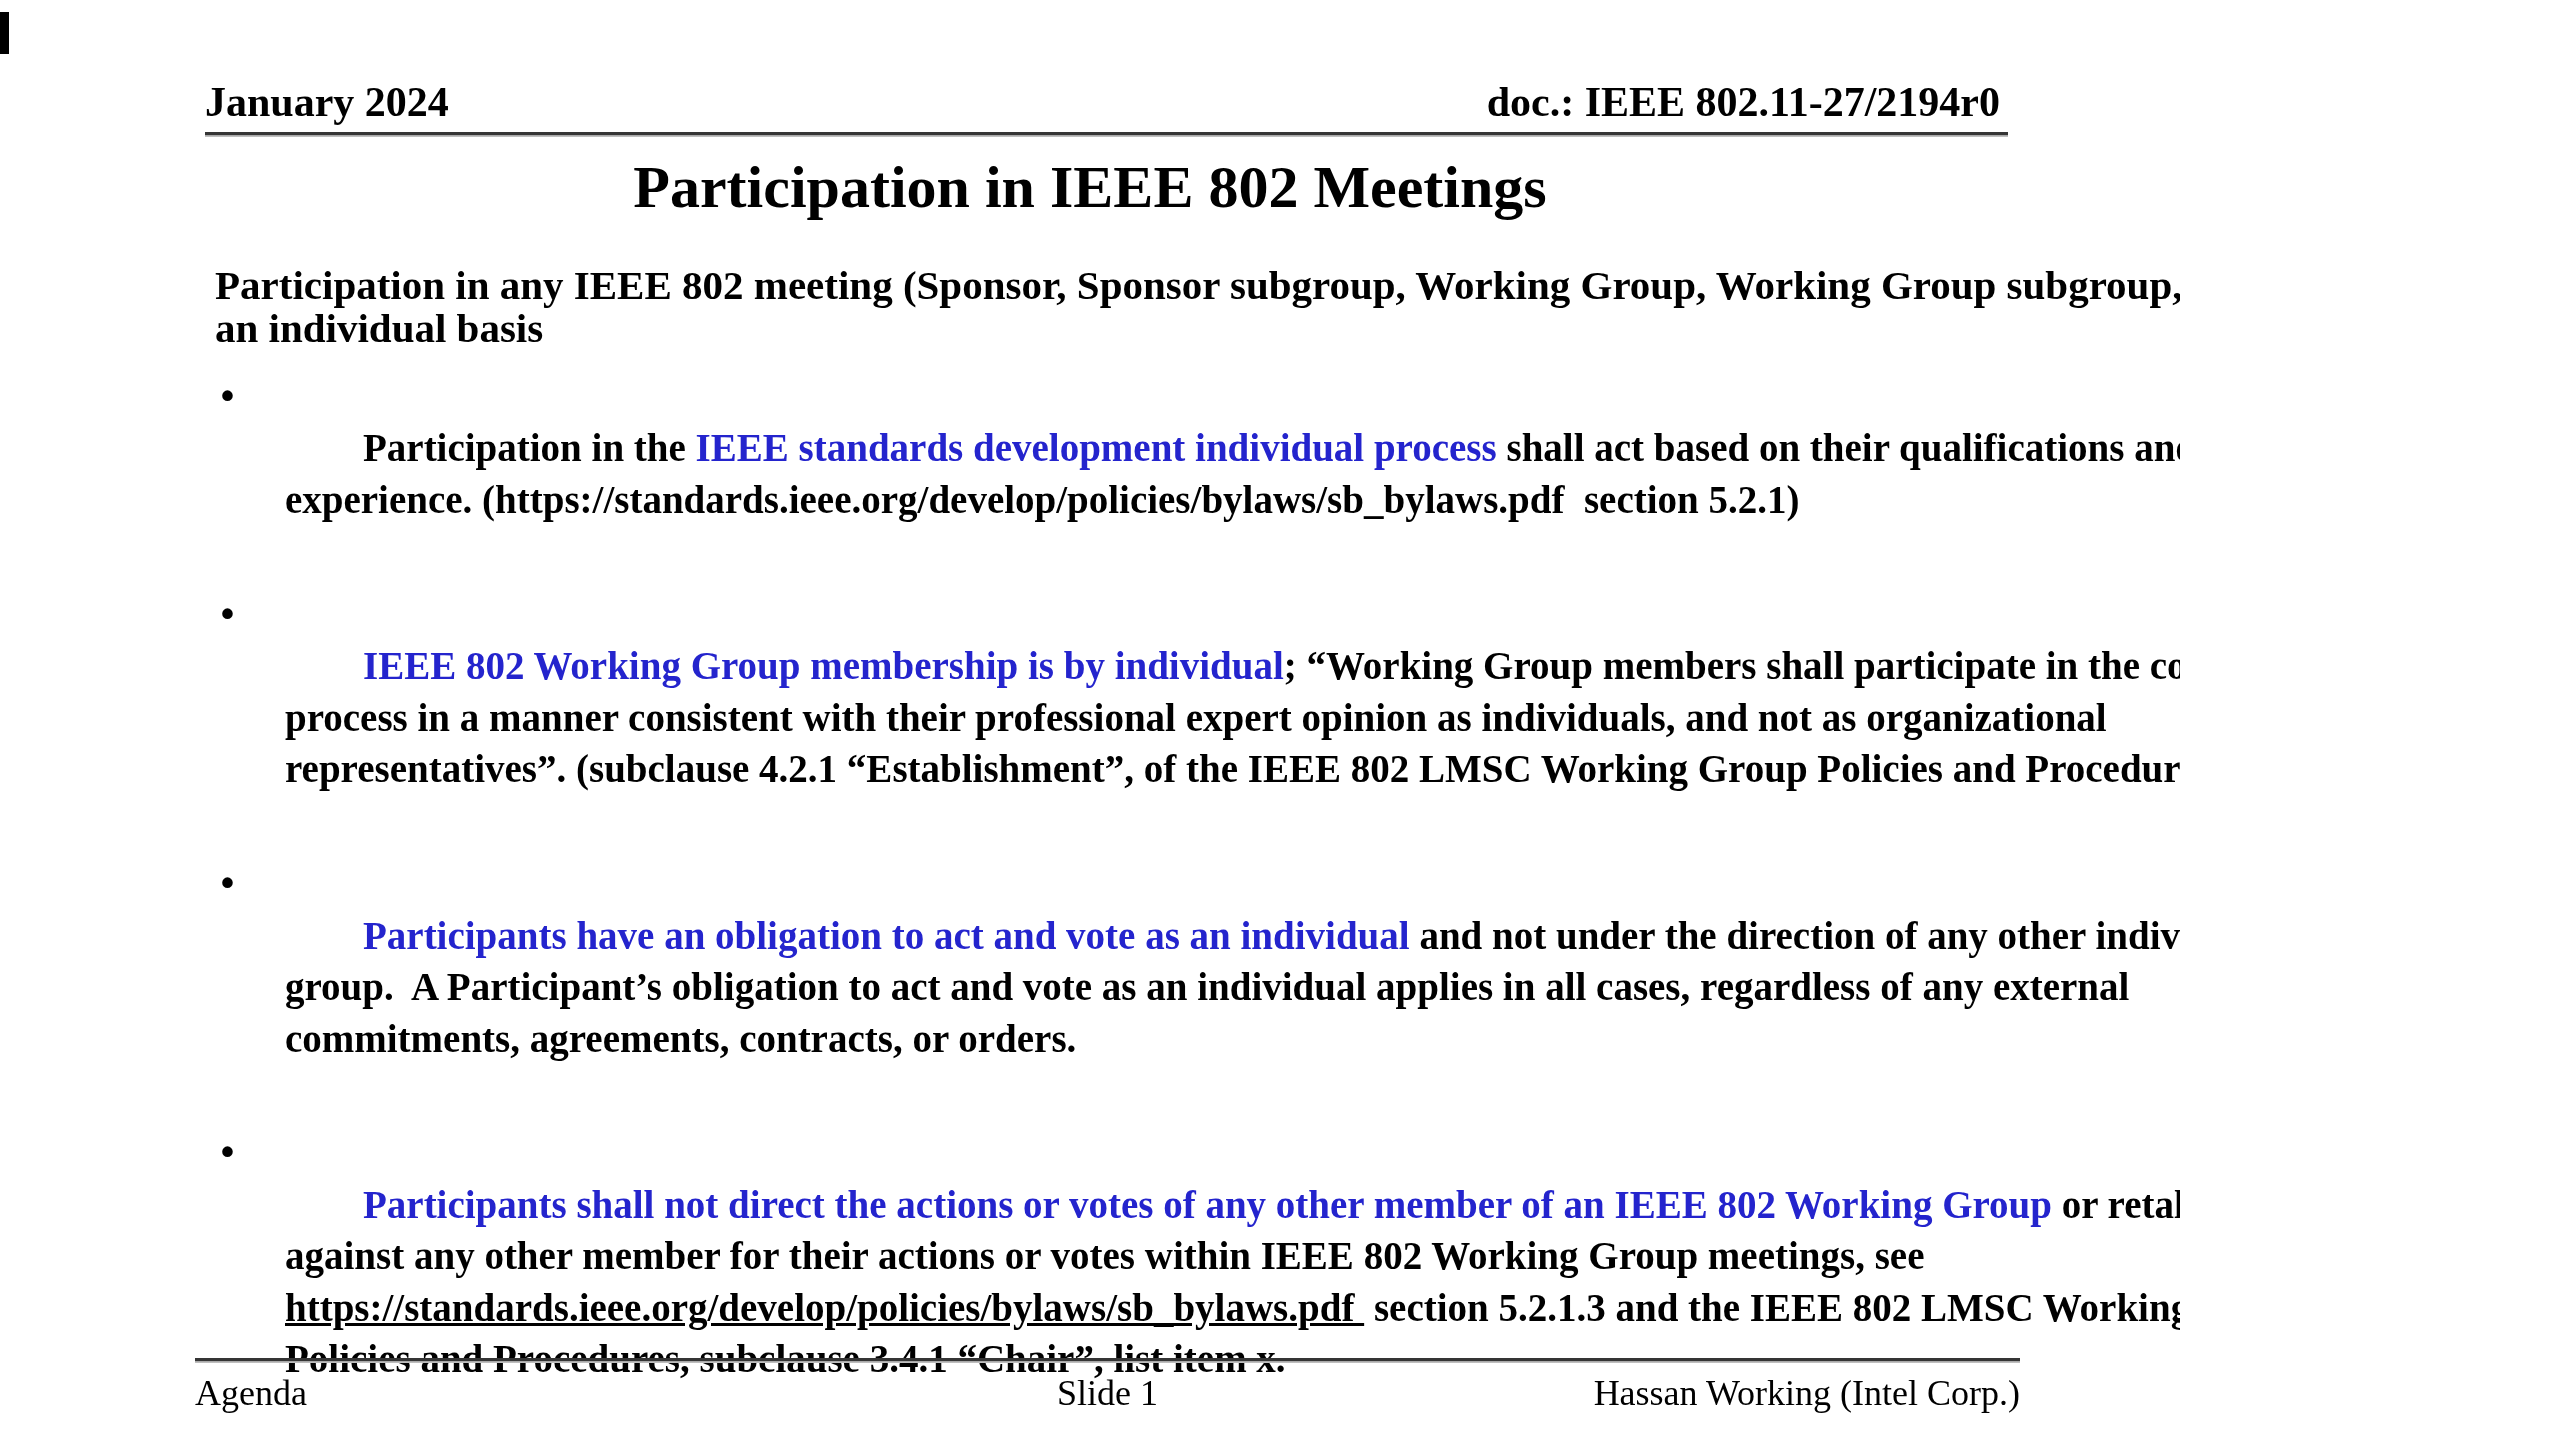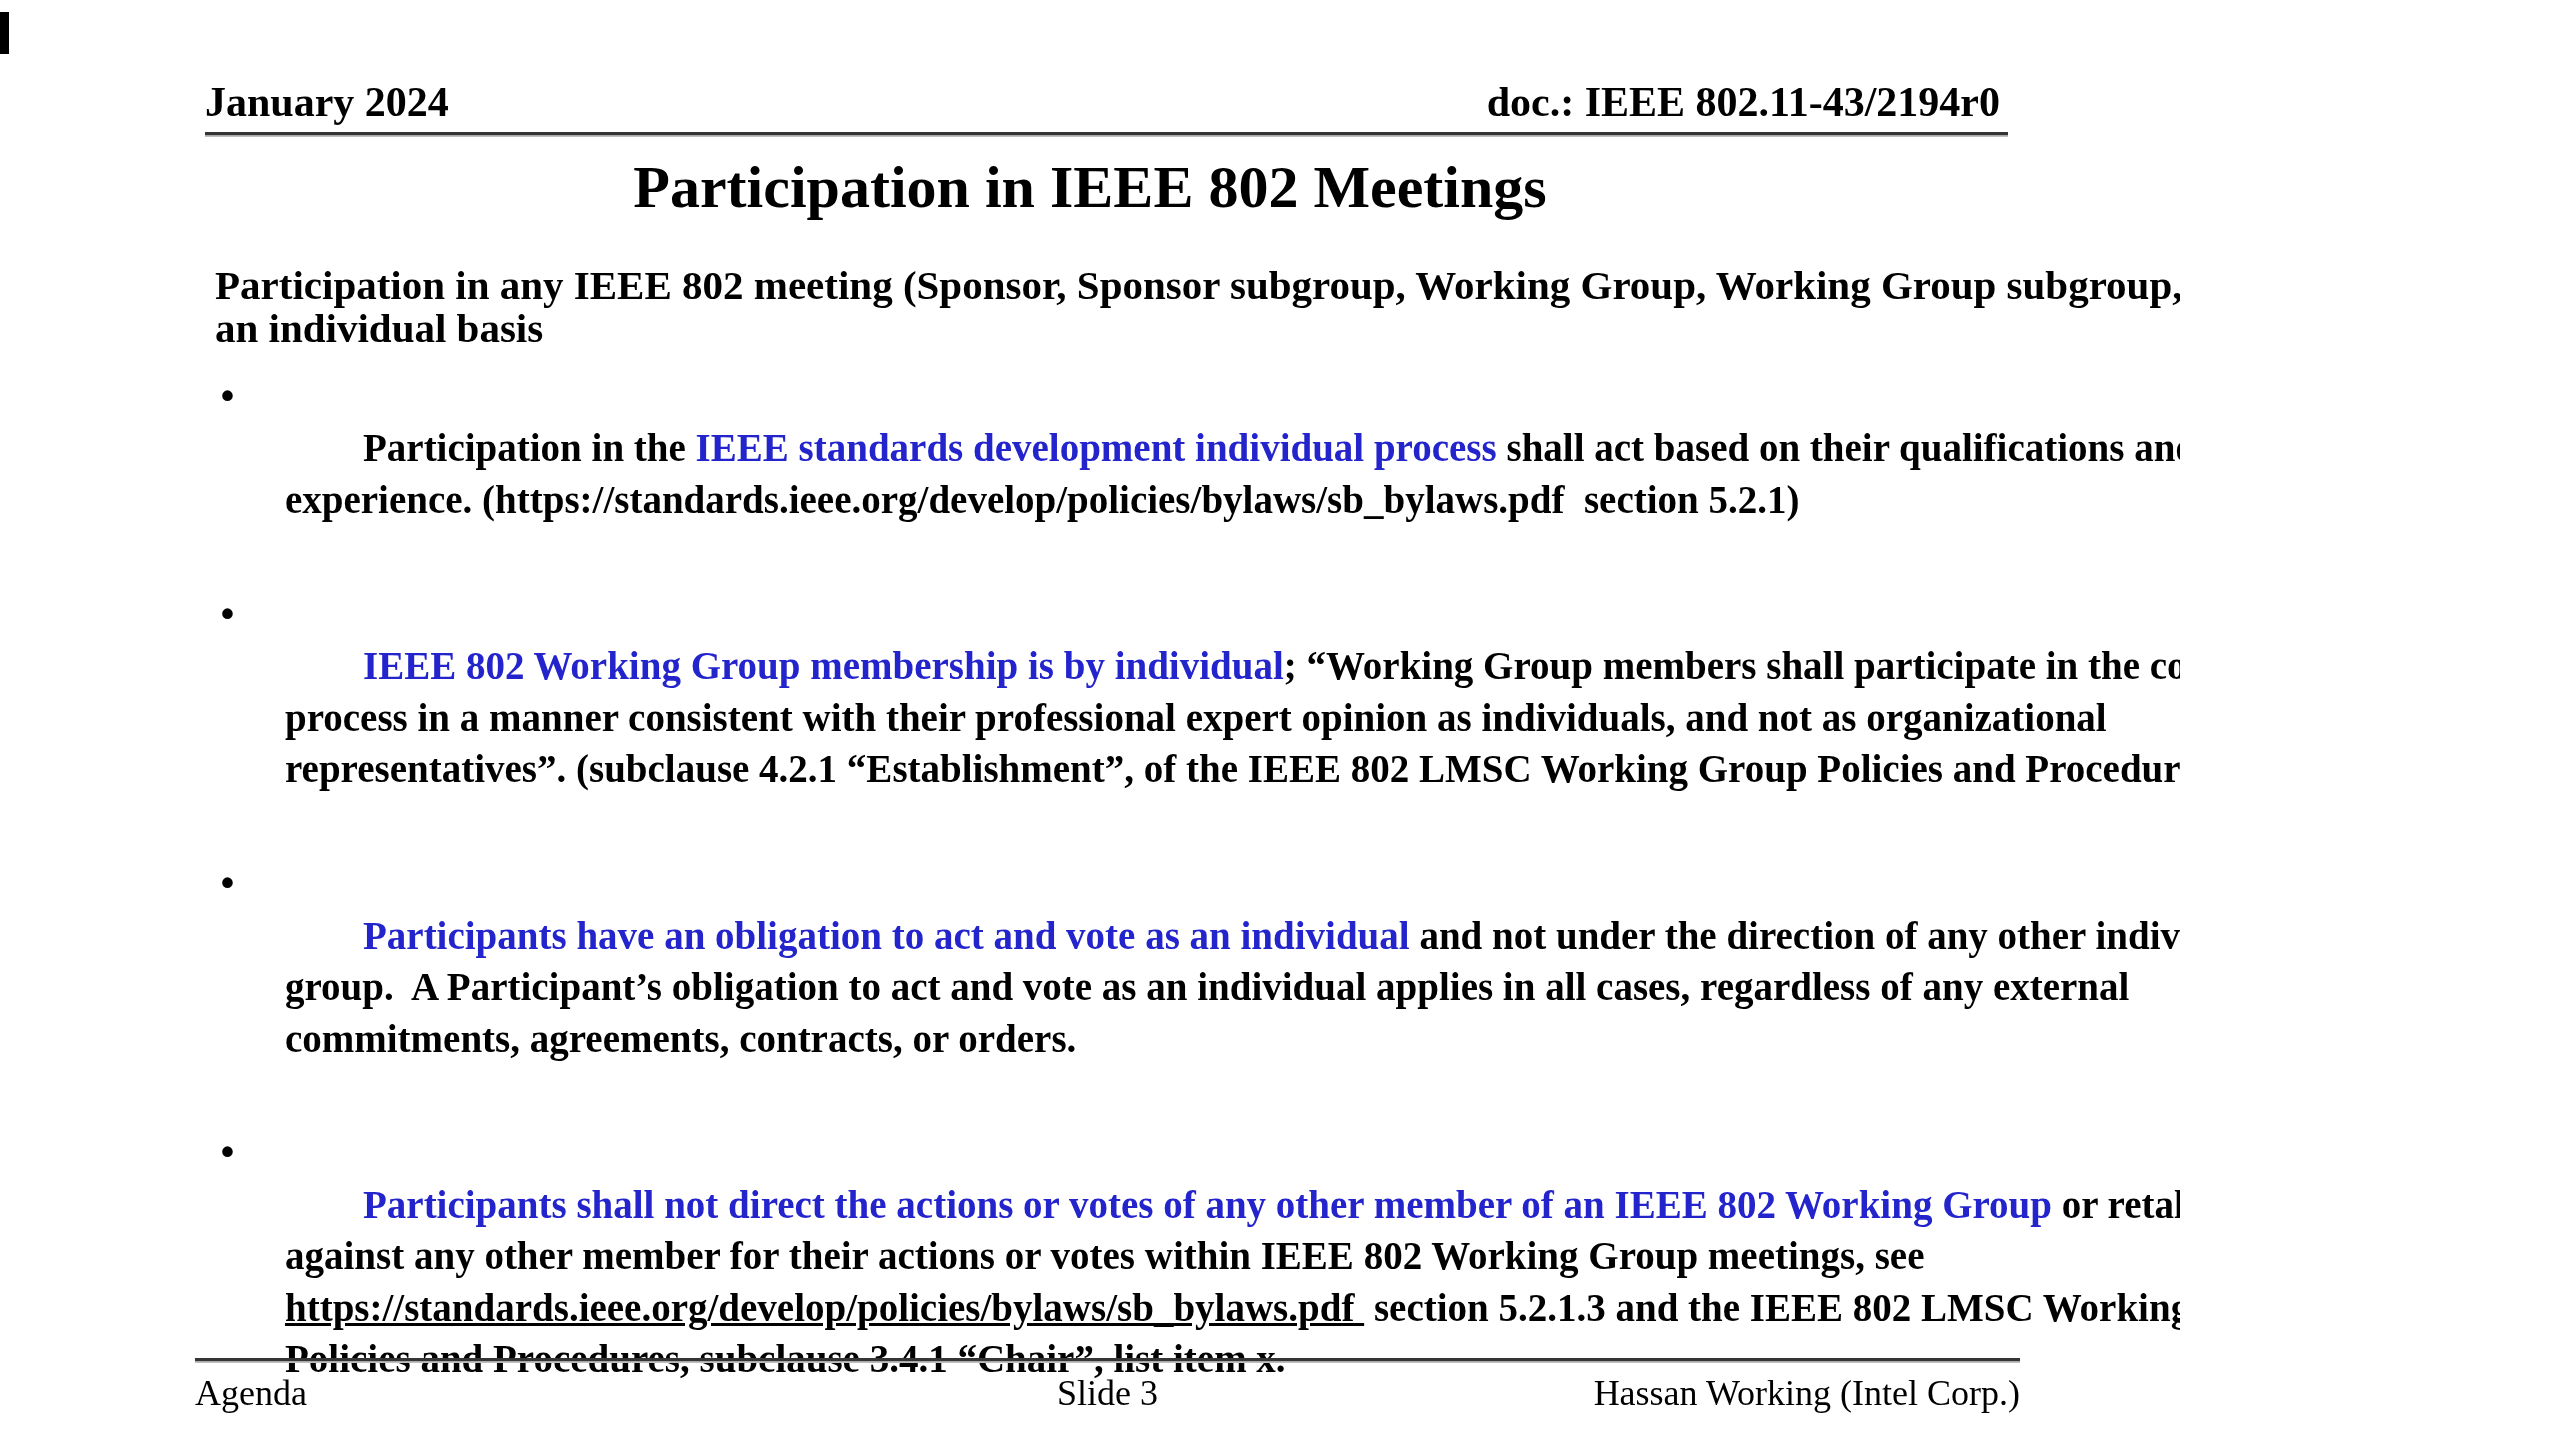--- a/index.html
+++ b/index.html
@@ -66,21 +66,21 @@
   .f-right { flex: 1; text-align: right; }
 </style>
 </head>
 <body>
 
 <div class="slide">
 
   <div class="corner-mark"></div>
 
   <div class="header-date">January 2024</div>
-  <div class="header-doc">doc.: IEEE 802.11-43/2194r0</div>
+  <div class="header-doc">doc.: IEEE 802.11-27/2194r0</div>
   <div class="header-rule"></div>
 
   <div class="slide-title">Participation in IEEE 802 Meetings</div>
 
   <div class="content">
 
     <p class="intro">Participation in any IEEE 802 meeting (Sponsor, Sponsor subgroup, Working Group, Working Group subgroup, etc.) is on an individual basis</p>
 
     <ul class="bullets">
       <li class="bullet">
@@ -95,17 +95,17 @@
       <li class="bullet">
         <span class="bullet-marker">•</span><span></span><span class="em">Participants shall not direct the actions or votes of any other member of an IEEE 802 Working Group</span><span> or retaliate against any other member for their actions or votes within IEEE 802 Working Group meetings, see </span><span class="ulink">https://standards.ieee.org/develop/policies/bylaws/sb_bylaws.pdf </span><span> section 5.2.1.3 and the IEEE 802 LMSC Working Group Policies and Procedures, subclause 3.4.1 “Chair”, list item x.</span>
       </li>
     </ul>
 
   </div>
 
   <div class="footer-rule"></div>
   <div class="footer">
     <span class="f-left">Agenda</span>
-    <span class="f-center">Slide 3</span>
+    <span class="f-center">Slide 1</span>
     <span class="f-right">Hassan Working (Intel Corp.)</span>
   </div>
 
 </div>
 
 </body></html>

